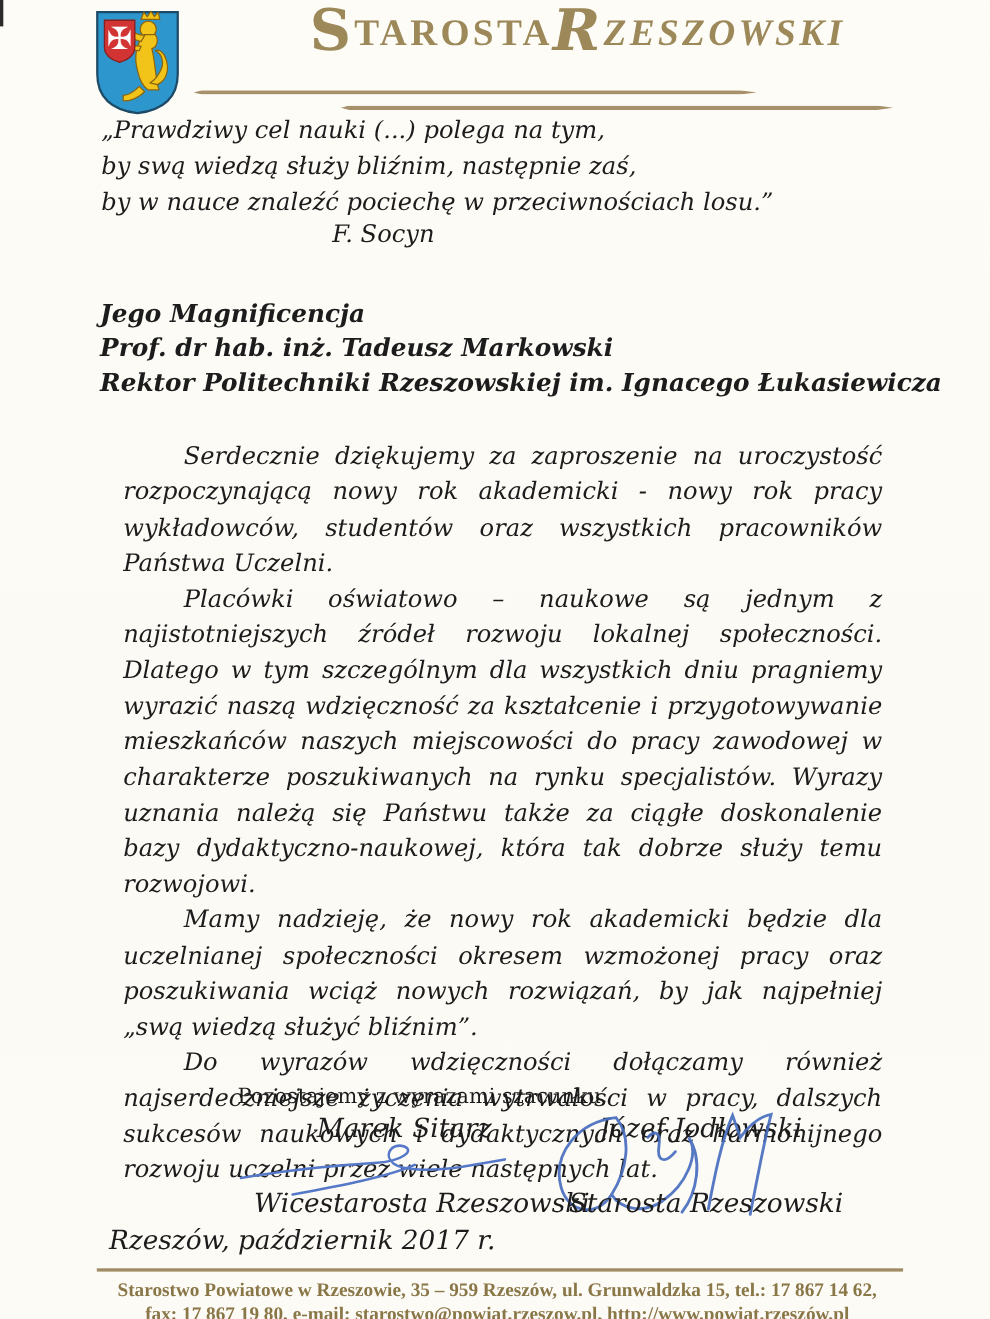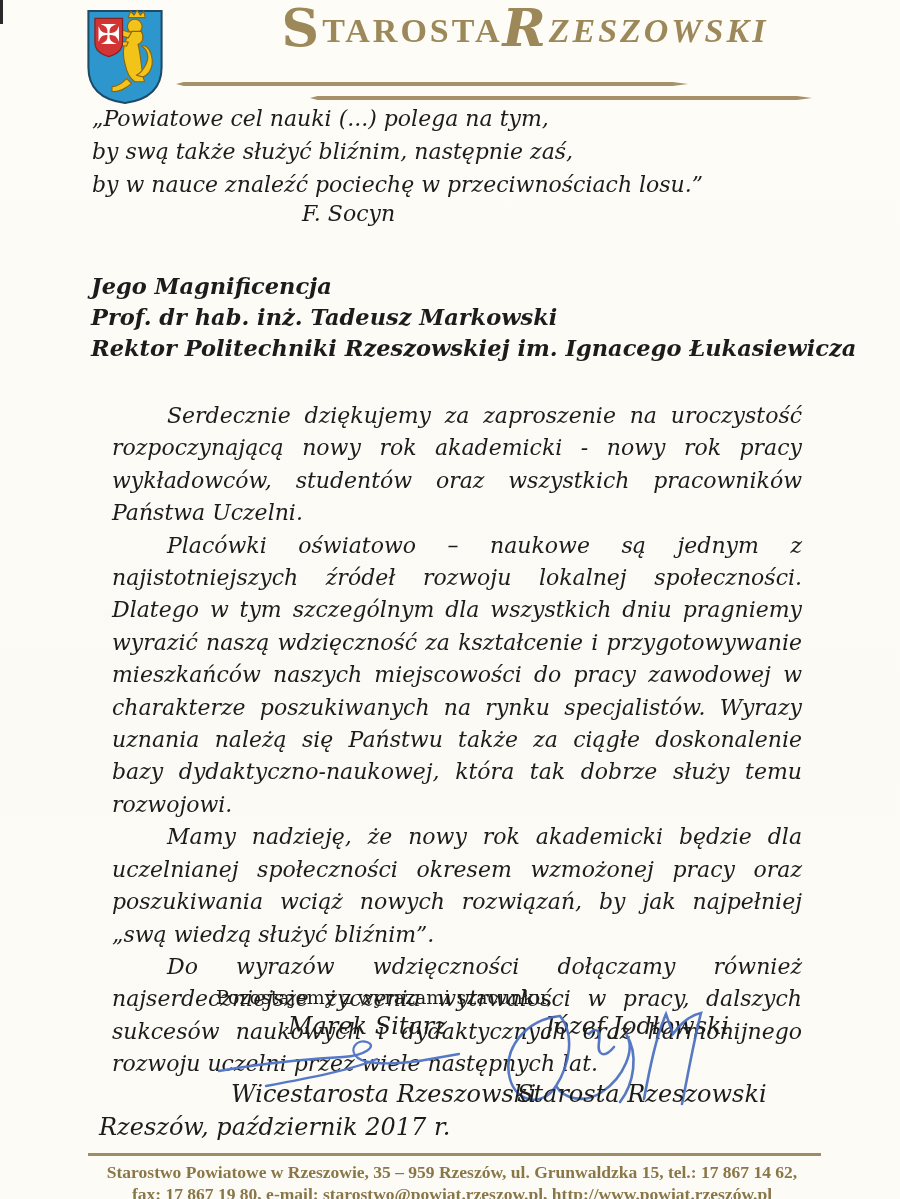--- a/index.html
+++ b/index.html
@@ -75,22 +75,22 @@
     <text x="30" y="46" font-size="34" fill="#ffffff" text-anchor="middle" font-family="DejaVu Sans, sans-serif">✠</text>
   </svg>
 
   <div class="lh-title">
     <span class="word"><span class="init">S</span><span>TAROSTA</span></span><span class="word"><span class="init">R</span><span>ZESZOWSKI</span></span>
   </div>
   <div class="rule rule1"></div>
   <div class="rule rule2"></div>
 
   <div class="quote">
-    <div>„Powiatowe cel nauki (...) polega na tym,</div>
-    <div>by swą także służyć bliźnim, następnie zaś,</div>
+    <div>„Prawdziwy cel nauki (...) polega na tym,</div>
+    <div>by swą wiedzą służy bliźnim, następnie zaś,</div>
     <div>by w nauce znaleźć pociechę w przeciwnościach losu.”</div>
   </div>
   <div class="attrib">F. Socyn</div>
 
   <div class="addressee">
     <div>Jego Magnificencja</div>
     <div>Prof. dr hab. inż. Tadeusz Markowski</div>
     <div>Rektor Politechniki Rzeszowskiej im. Ignacego Łukasiewicza</div>
   </div>
 

